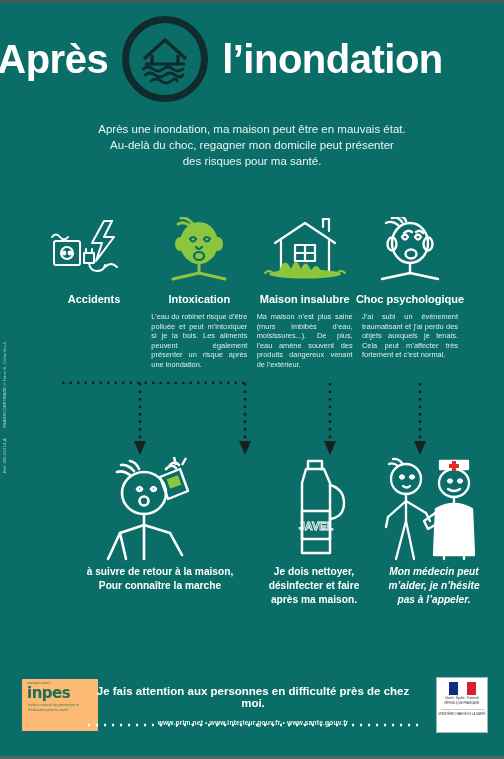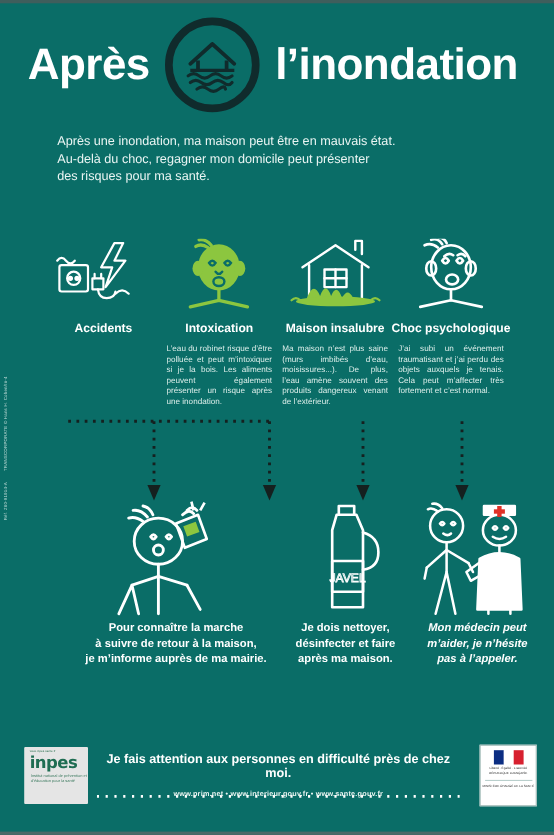--- a/index.html
+++ b/index.html
@@ -17,37 +17,37 @@
     width:504px;height:759px;
     background:#0a6d67;
     box-sizing:border-box;
     border-top:3px solid #3f5e5c;
     border-bottom:3px solid #4a6a68;
   }
 
   
   .header{
     position:absolute;left:0;top:14px;width:440px;height:84px;
-    display:flex;align-items:center;justify-content:center;gap:14px;margin-left:28px;
+    display:flex;align-items:center;justify-content:center;gap:14px;
   }
   .title-word{
     font-size:40px;font-weight:bold;letter-spacing:-0.5px;
     color:#ffffff;line-height:1;white-space:nowrap;
   }
   .logo-circle{
     width:72px;height:72px;border-radius:50%;
     border:7px solid #102b2c;
     display:flex;align-items:center;justify-content:center;
     flex:0 0 auto;position:relative;overflow:hidden;
   }
 
   
   .subtitle{
     position:absolute;left:52px;top:118px;width:400px;
-    text-align:left;font-size:11.5px;line-height:16px;
+    text-align:center;font-size:11.5px;line-height:16px;
     color:#eaf5f3;font-weight:normal;
   }
   .subtitle div{white-space:nowrap;}
 
   
   .risks{
     position:absolute;left:46px;top:212px;width:412px;height:165px;
     display:flex;justify-content:space-between;
   }
   .risk-col{width:96px;display:flex;flex-direction:column;align-items:center;}
@@ -61,38 +61,38 @@
     color:#dceeea;text-align:justify;width:96px;
   }
 
   
   .arrows{position:absolute;left:0;top:378px;width:504px;height:90px;}
 
   
   .figures{position:absolute;left:0;top:452px;width:504px;height:110px;}
   .fig{position:absolute;bottom:0;}
   #fig-phone{left:96px;}
-  #fig-bleach{left:288px;}
+  #fig-bleach{left:288px;font-weight:bold;}
   #fig-doctor{left:378px;}
 
   
   .captions{position:absolute;left:0;top:562px;width:504px;height:60px;}
   .caption{
     position:absolute;text-align:center;font-size:10.2px;line-height:14px;
     font-weight:bold;color:#ffffff;
   }
   #cap-1{left:60px;width:200px;}
   #cap-2{left:256px;width:116px;}
   #cap-3{left:376px;width:116px;font-style:italic;}
 
   
   .footer{position:absolute;left:0;top:672px;width:504px;height:70px;}
   .inpes-logo{
-    position:absolute;left:22px;top:4px;width:58px;height:52px;
-    background:#e5e5e5;border-radius:1px;overflow:hidden;
+    position:absolute;left:22px;top:4px;width:76px;height:52px;
+    background:#fdba74;border-radius:1px;overflow:hidden;
   }
   .inpes-url{font-size:2.6px;color:#2a6f4e;padding:3px 0 0 5px;letter-spacing:0.1px;}
   .inpes-word{
     font-size:15px;font-weight:bold;color:#1f6d52;
     padding-left:5px;margin-top:-1px;letter-spacing:-0.5px;
     font-family:"DejaVu Sans", sans-serif;
   }
   .inpes-sub{font-size:3.6px;color:#3c7a5f;padding-left:6px;line-height:4.6px;margin-top:1px;}
   .footer-msg{
     position:absolute;left:88px;top:10px;width:330px;text-align:center;
@@ -328,23 +328,22 @@
         <g fill="#e03127">
           <rect x="74" y="6" width="4" height="10"></rect>
           <rect x="71" y="9" width="10" height="4"></rect>
         </g>
       </svg>
     </div>
   </div>
 
   <div class="captions">
     <div class="caption" id="cap-1">
+      <div>à suivre de retour à la maison,</div>
       <div>Pour connaître la marche</div>
-      <div>à suivre de retour à la maison,</div>
-      <div>je m’informe auprès de ma mairie.</div>
     </div>
     <div class="caption" id="cap-2">
       <div>Je dois nettoyer,</div>
       <div>désinfecter et faire</div>
       <div>après ma maison.</div>
     </div>
     <div class="caption" id="cap-3">
       <div>Mon médecin peut</div>
       <div>m’aider, je n’hésite</div>
       <div>pas à l’appeler.</div>

